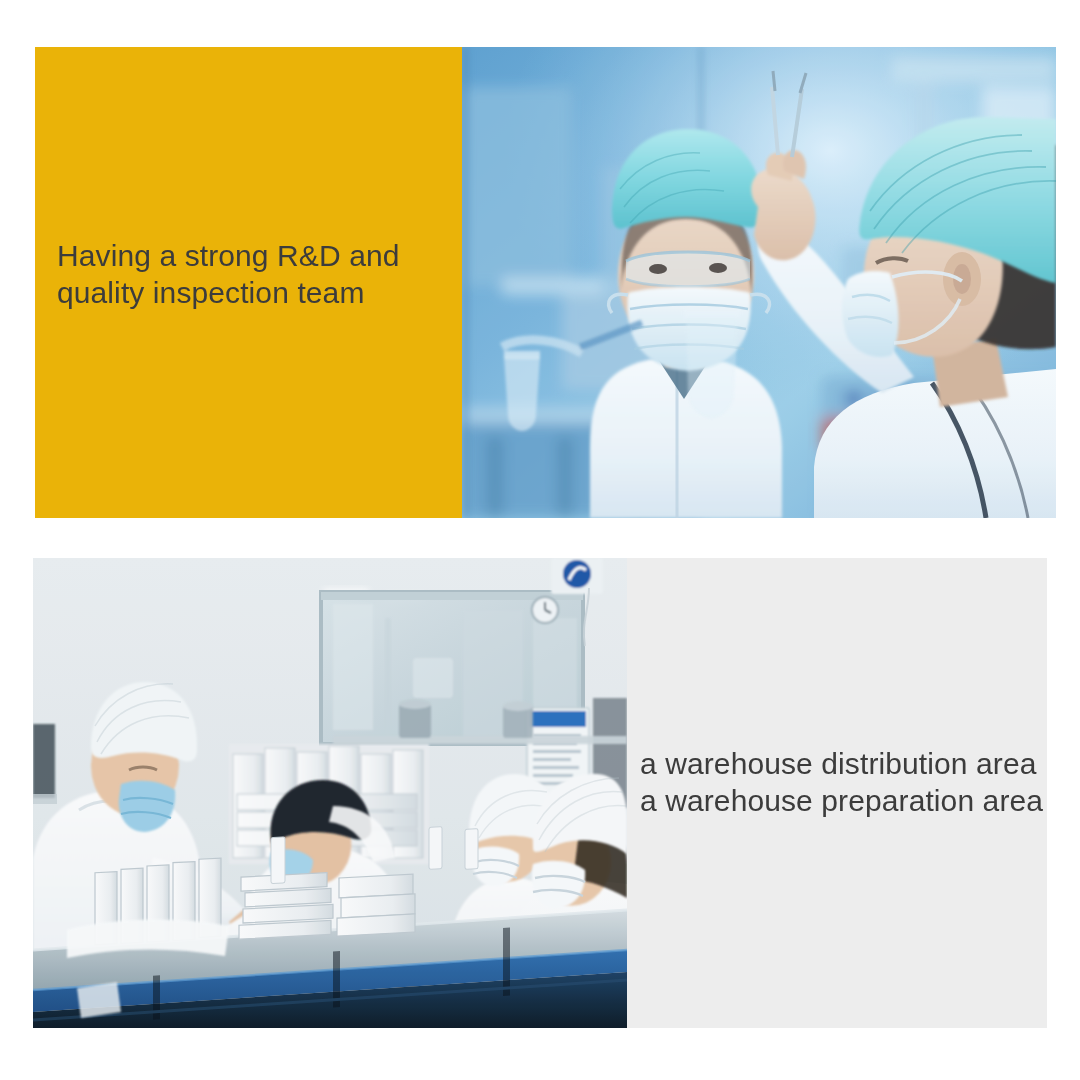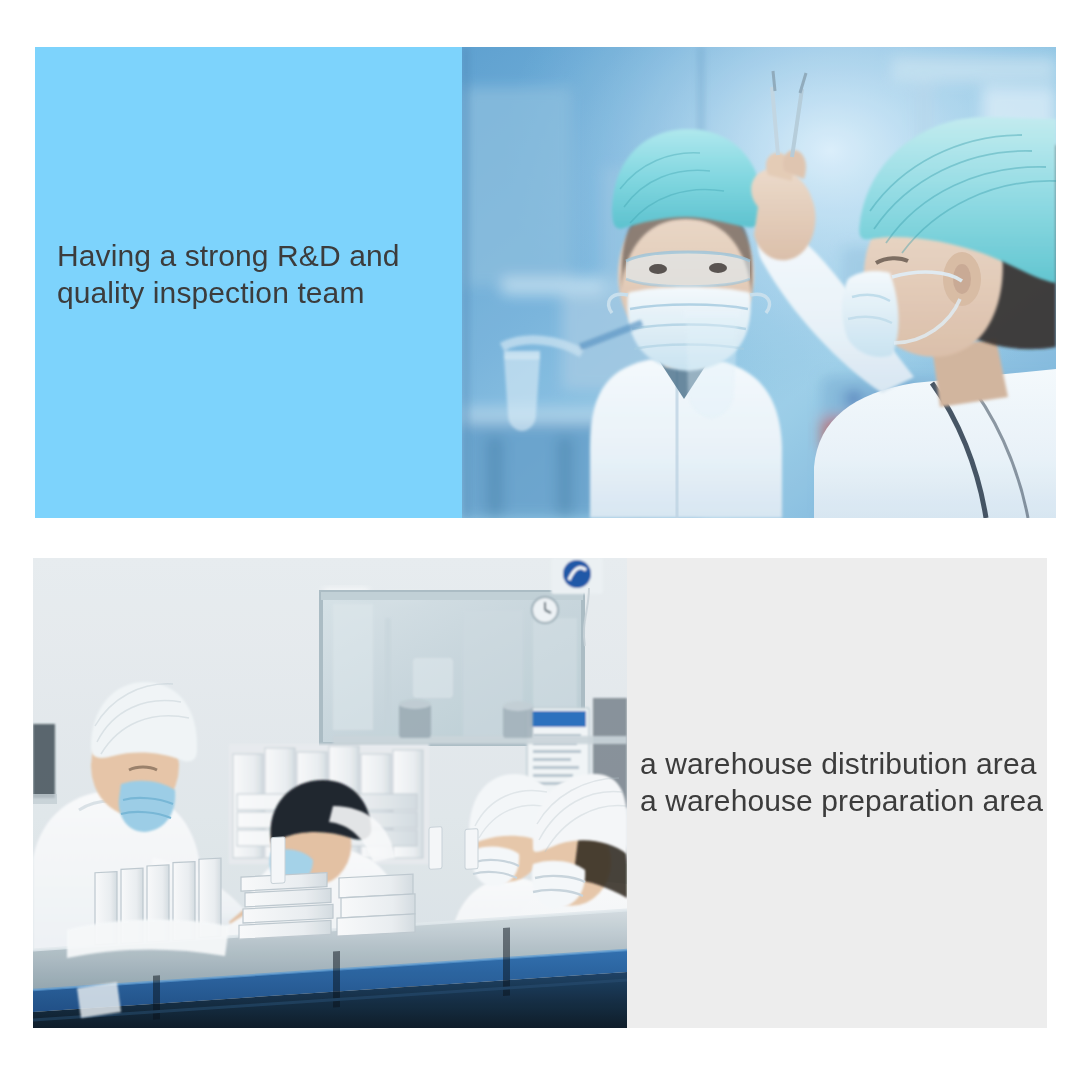--- a/index.html
+++ b/index.html
@@ -22,21 +22,21 @@
     top: 47px;
     width: 1021px;
     height: 471px;
   }
   .top-caption-panel {
     position: absolute;
     left: 0;
     top: 0;
     width: 427px;
     height: 471px;
-    background: #7dd3fc;
+    background: #eab308;
   }
   .top-caption-text {
     position: absolute;
     left: 22px;
     top: 190px;
     width: 400px;
     font-size: 30px;
     font-weight: 300;
     line-height: 37px;
     color: #3c3c3c;

